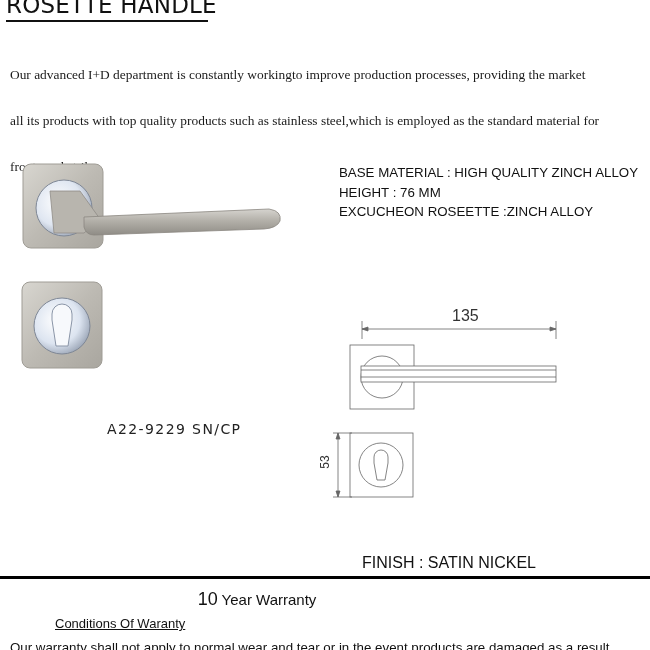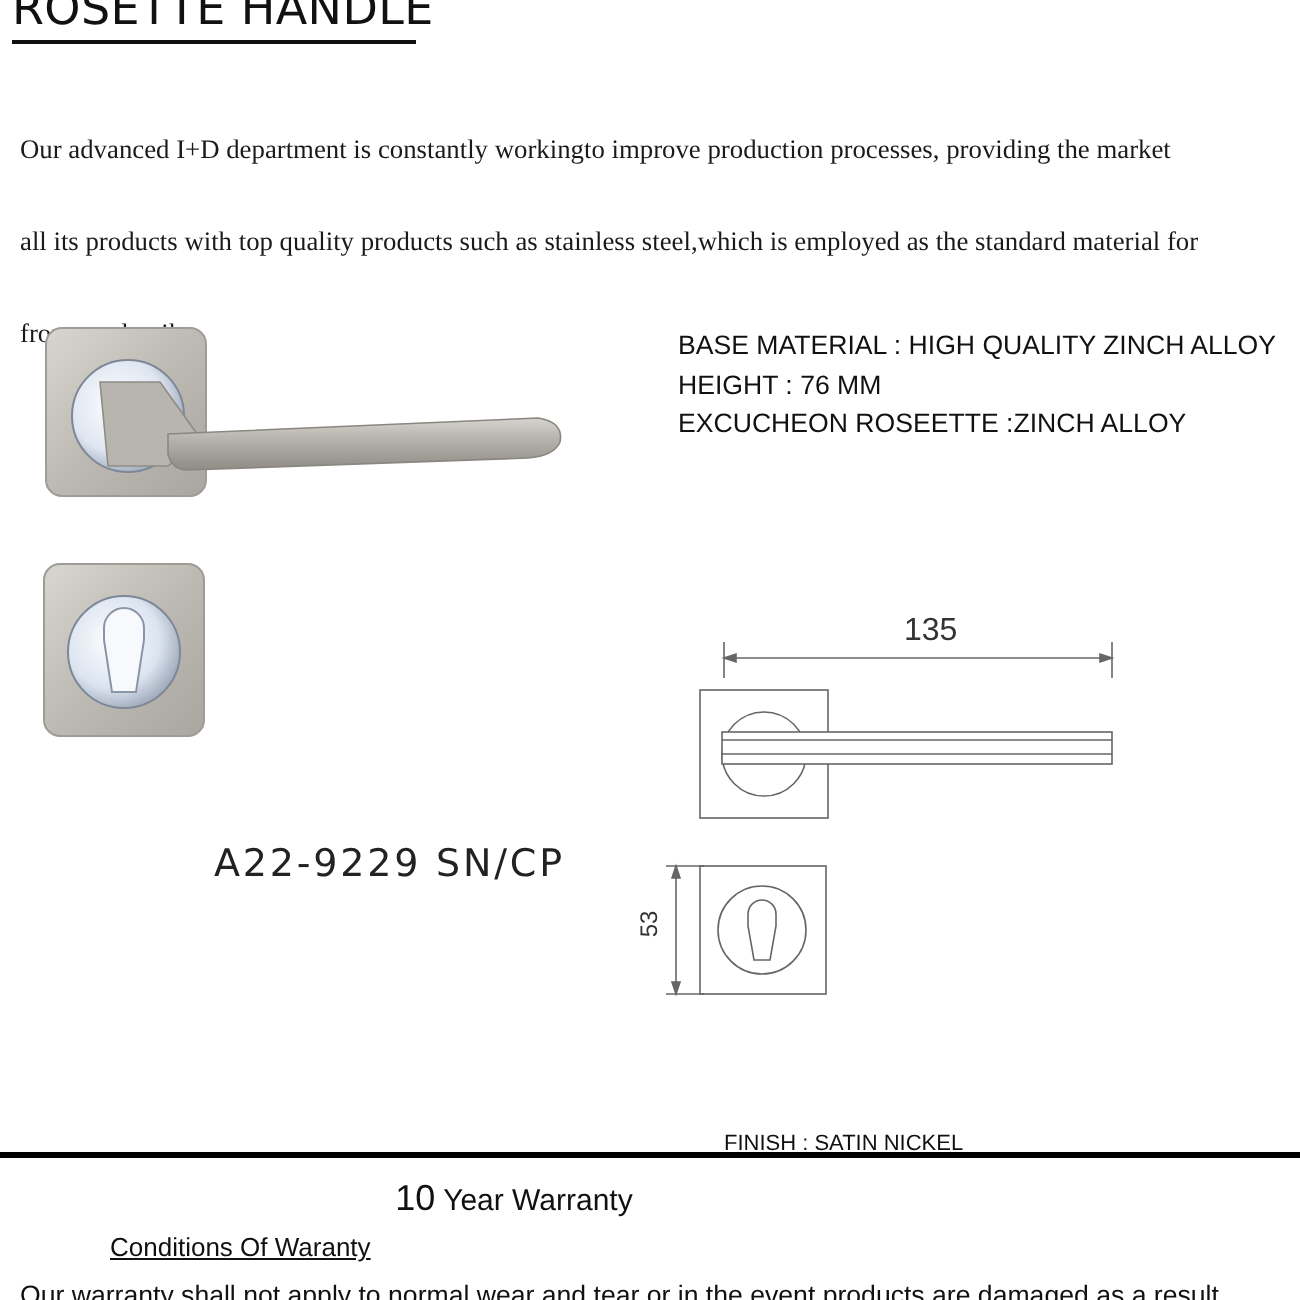--- a/index.html
+++ b/index.html
@@ -10,22 +10,22 @@
       letter-spacing: 0.2px; color: #111; white-space: nowrap;
     }
     .title-rule { left: 6px; top: 20px; width: 202px; height: 2px; background: #111; }
     .intro {
       left: 10px; top: 36px; width: 632px; font-family: "Liberation Serif", serif;
       font-size: 13.4px; line-height: 15.4px; color: #1a1a1a; white-space: pre-wrap;
     }
     .intro div { white-space: nowrap; }
     .specs { left: 314px; top: 163px; font-family: "Liberation Sans", sans-serif; font-size: 13.3px; line-height: 19.5px; color: #111; margin-left: 25px; }
     .specs div { white-space: nowrap; }
-    .model { left: 107px; top: 421px; font-family: "DejaVu Sans", sans-serif; font-size: 19px; letter-spacing: 1.4px; color: #222; white-space: nowrap; }
-    .finish { left: 362px; top: 566px; font-family: "Liberation Sans", sans-serif; font-size: 11px; color: #111; white-space: nowrap; }
+    .model { left: 107px; top: 421px; font-family: "DejaVu Sans", sans-serif; font-size: 14px; letter-spacing: 1.4px; color: #222; white-space: nowrap; }
+    .finish { left: 362px; top: 554px; font-family: "Liberation Sans", sans-serif; font-size: 16px; color: #111; white-space: nowrap; }
     .divider { left: 0; top: 576px; width: 650px; height: 3px; background: #000; }
     .warranty { left: 0; width: 514px; top: 589px; text-align: center; font-family: "Liberation Sans", sans-serif; font-size: 15px; color: #111; white-space: nowrap; }
     .warranty .num { font-size: 18px; }
     .conditions { left: 7px; top: 616px; font-family: "Liberation Sans", sans-serif; font-size: 13px; color: #111; text-decoration: underline; white-space: nowrap; margin-left: 48px; }
     .cut-text { left: 10px; top: 640px; font-family: "Liberation Sans", sans-serif; font-size: 13.3px; color: #111; white-space: nowrap; }
     svg { position: absolute; }
   </style>
 </head>
 <body>
 

